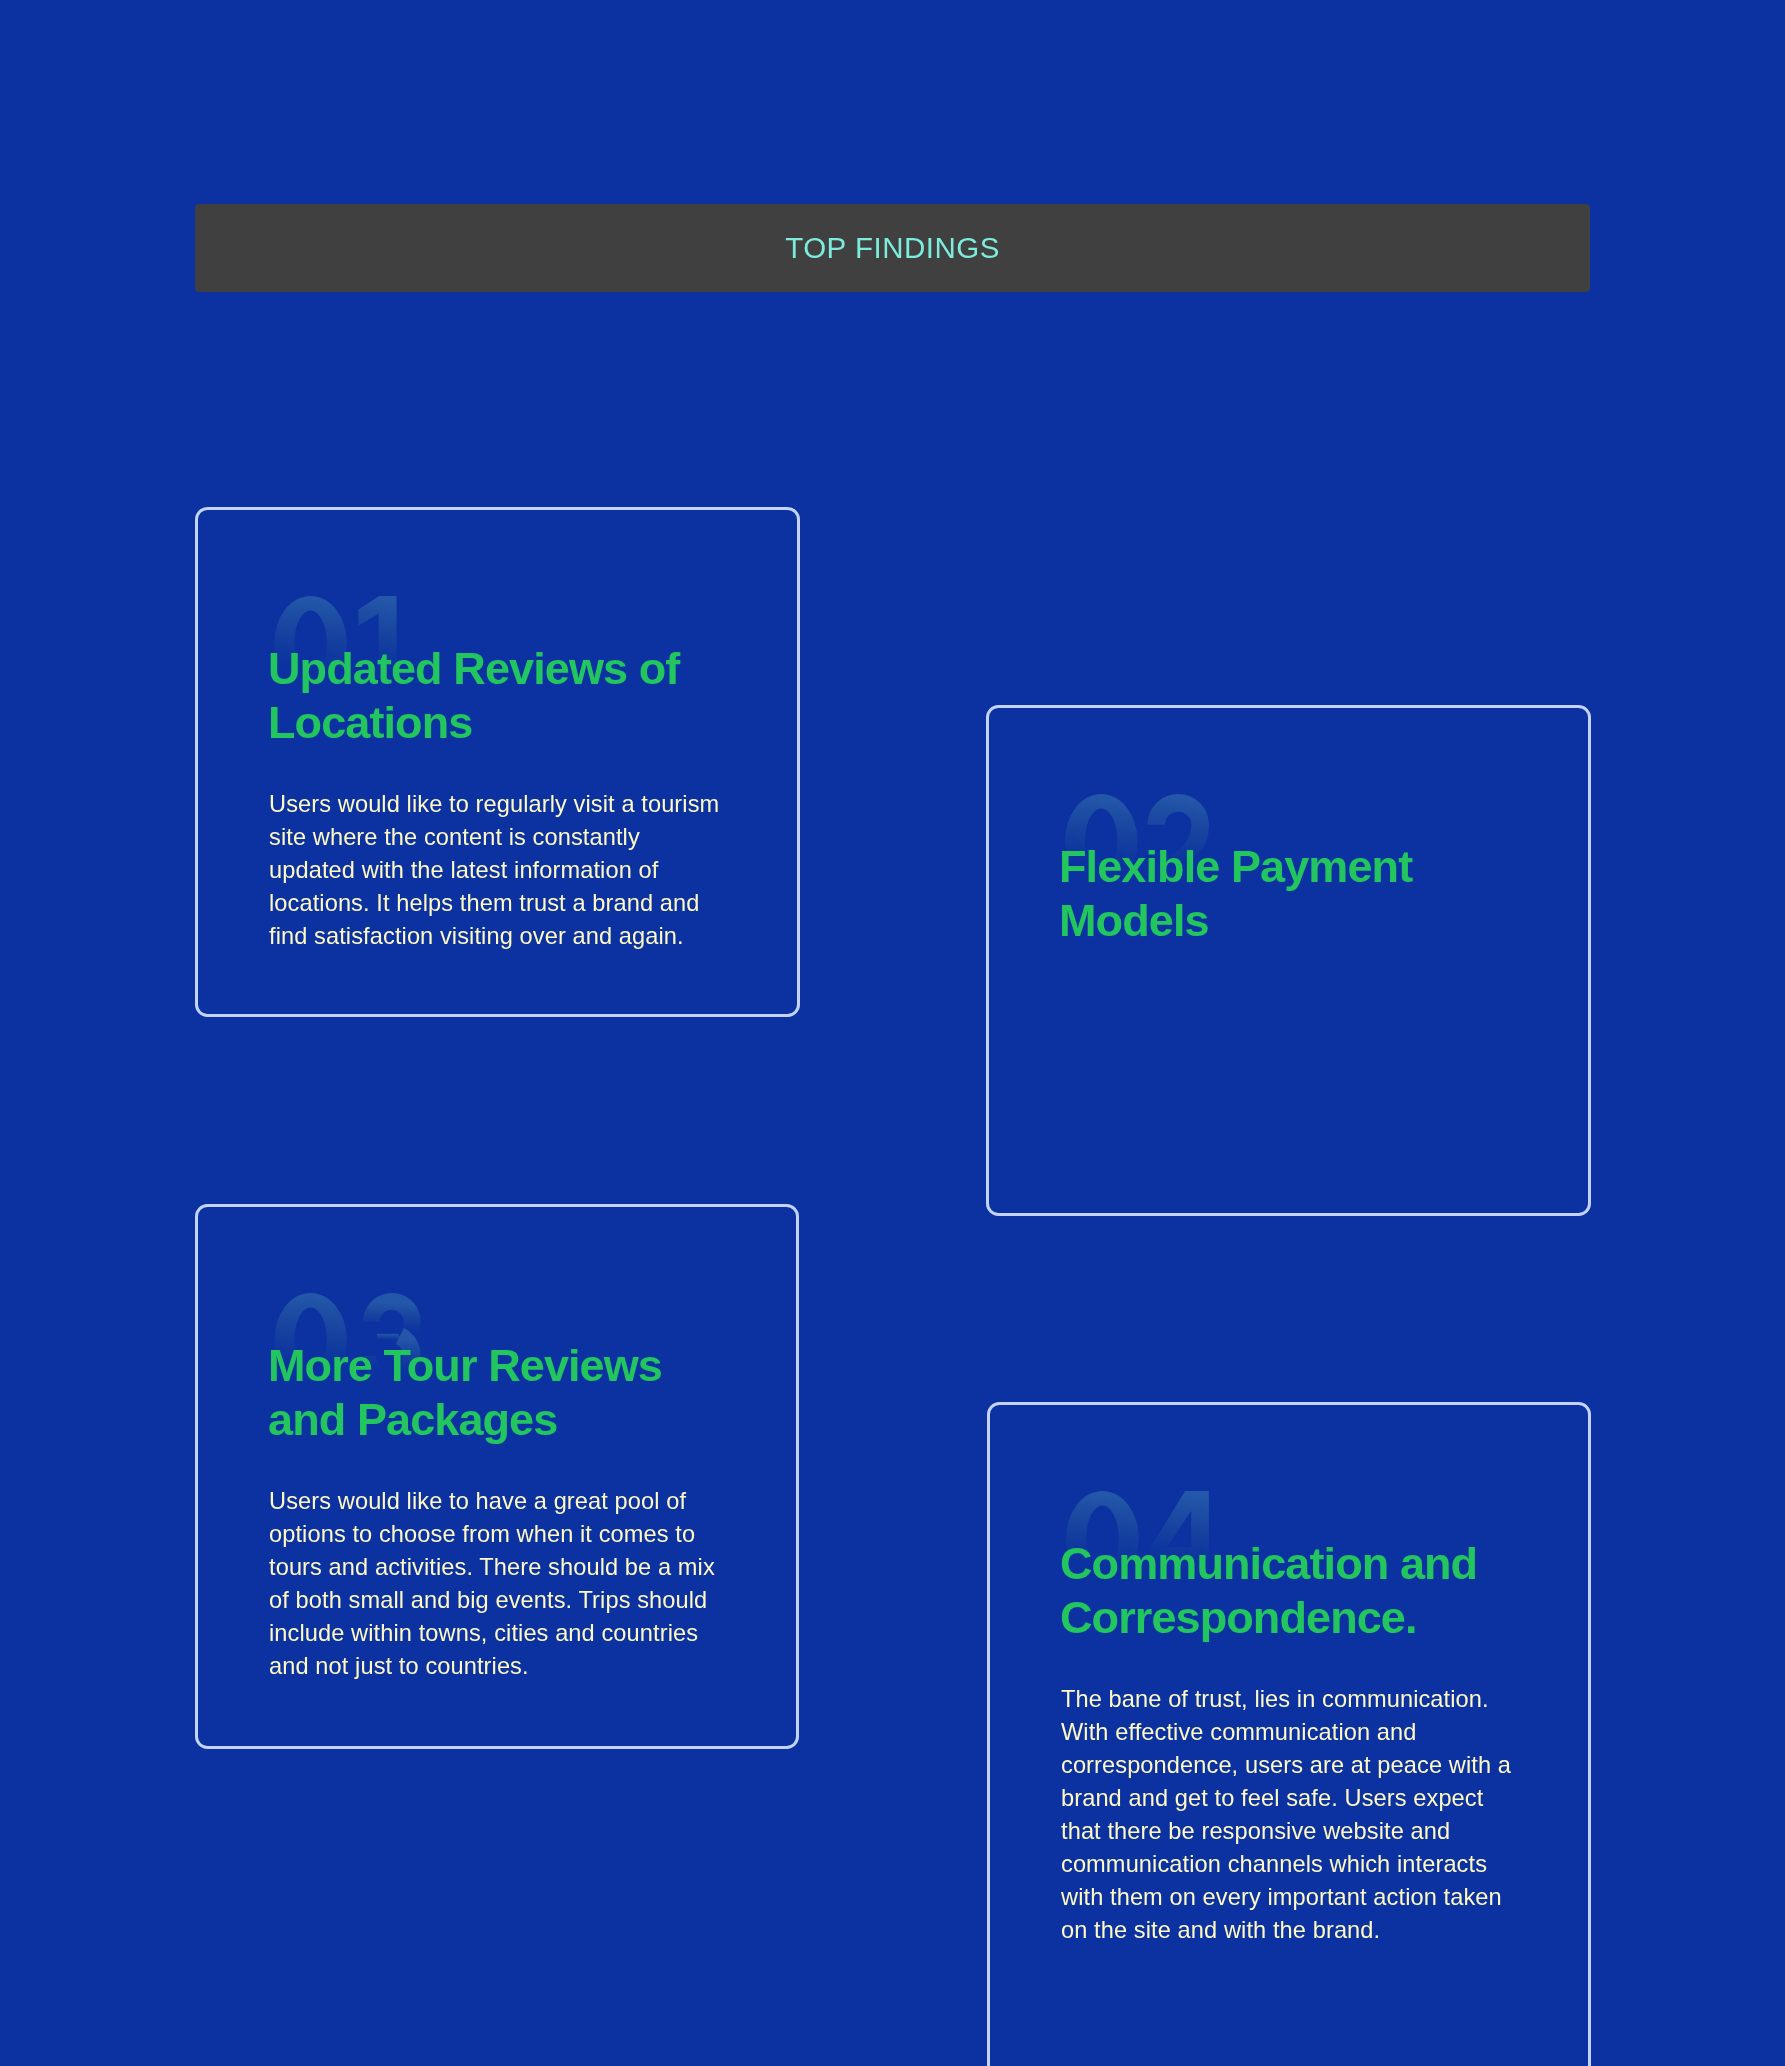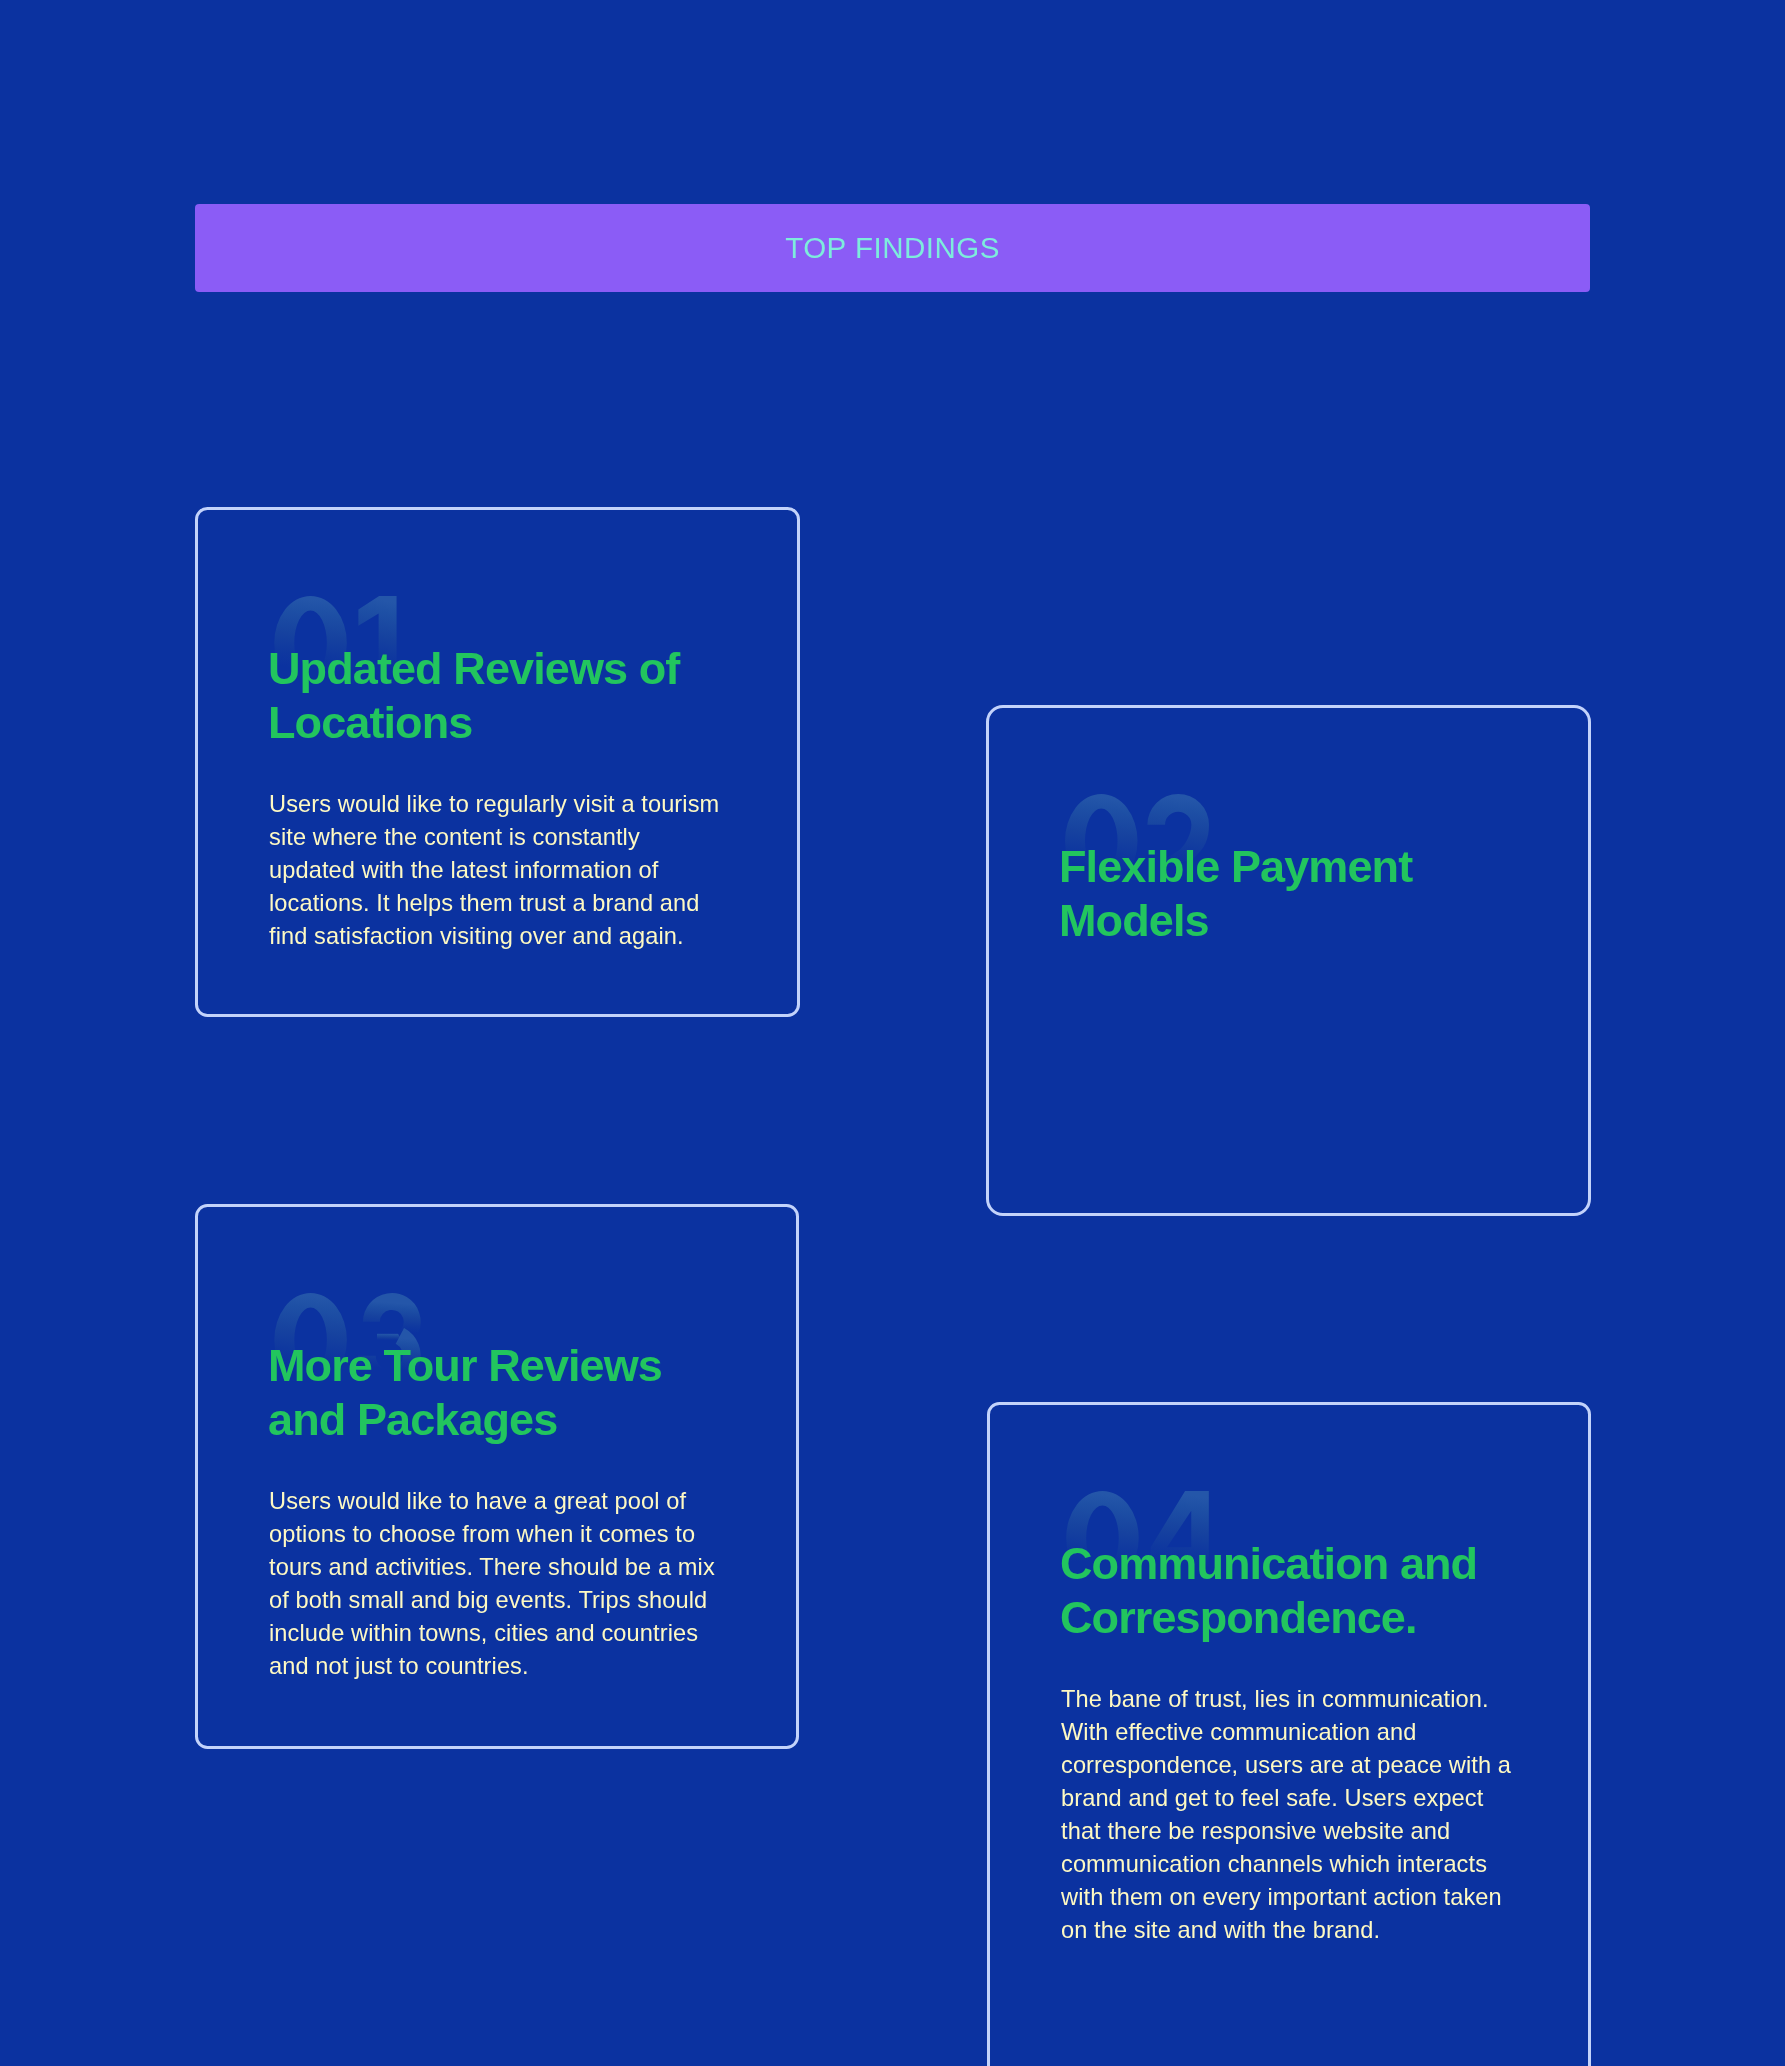--- a/index.html
+++ b/index.html
@@ -9,21 +9,21 @@
     background:#0B32A0;
     font-family:"Liberation Sans", sans-serif;
     overflow:hidden;
     -webkit-font-smoothing:antialiased;
   }
   .slide{position:relative;width:1785px;height:2251px;overflow:hidden;background:#0B32A0;}
 
   
   .banner{
     position:absolute;left:195px;top:204px;width:1395px;height:88px;
-    background:#8b5cf6;border-radius:4.1px;
+    background:#404040;border-radius:4.1px;
   }
   .banner-title{
     position:absolute;left:0;top:0;width:100%;
     text-align:center;
     color:#7DECDC;font-size:29.5px;letter-spacing:0.5px;font-weight:400;
     line-height:88px;
   }
 
   
   .card{
@@ -43,21 +43,21 @@
     letter-spacing:-0.9px;
     width:471px;
   }
   .card-body{
     position:absolute;
     color:#fef9c3;font-weight:400;font-size:23.6px;line-height:33px;
     letter-spacing:0.1px;width:457px;
   }
 
   #c1{left:195px;top:507px;width:605px;height:510px;}
-  #c2{left:986px;top:705px;width:605px;height:511px;border-radius:17px;}
+  #c2{left:986px;top:705px;width:605px;height:511px;}
   #c3{left:195px;top:1204px;width:604px;height:545px;}
   #c4{left:987px;top:1402px;width:604px;height:695px;}
 
   
   svg.ghost{left:76px;top:86px;}
   .card-title{left:70px;top:132px;}
   .card-body{left:71px;top:278px;}
 </style>
 </head>
 <body>

